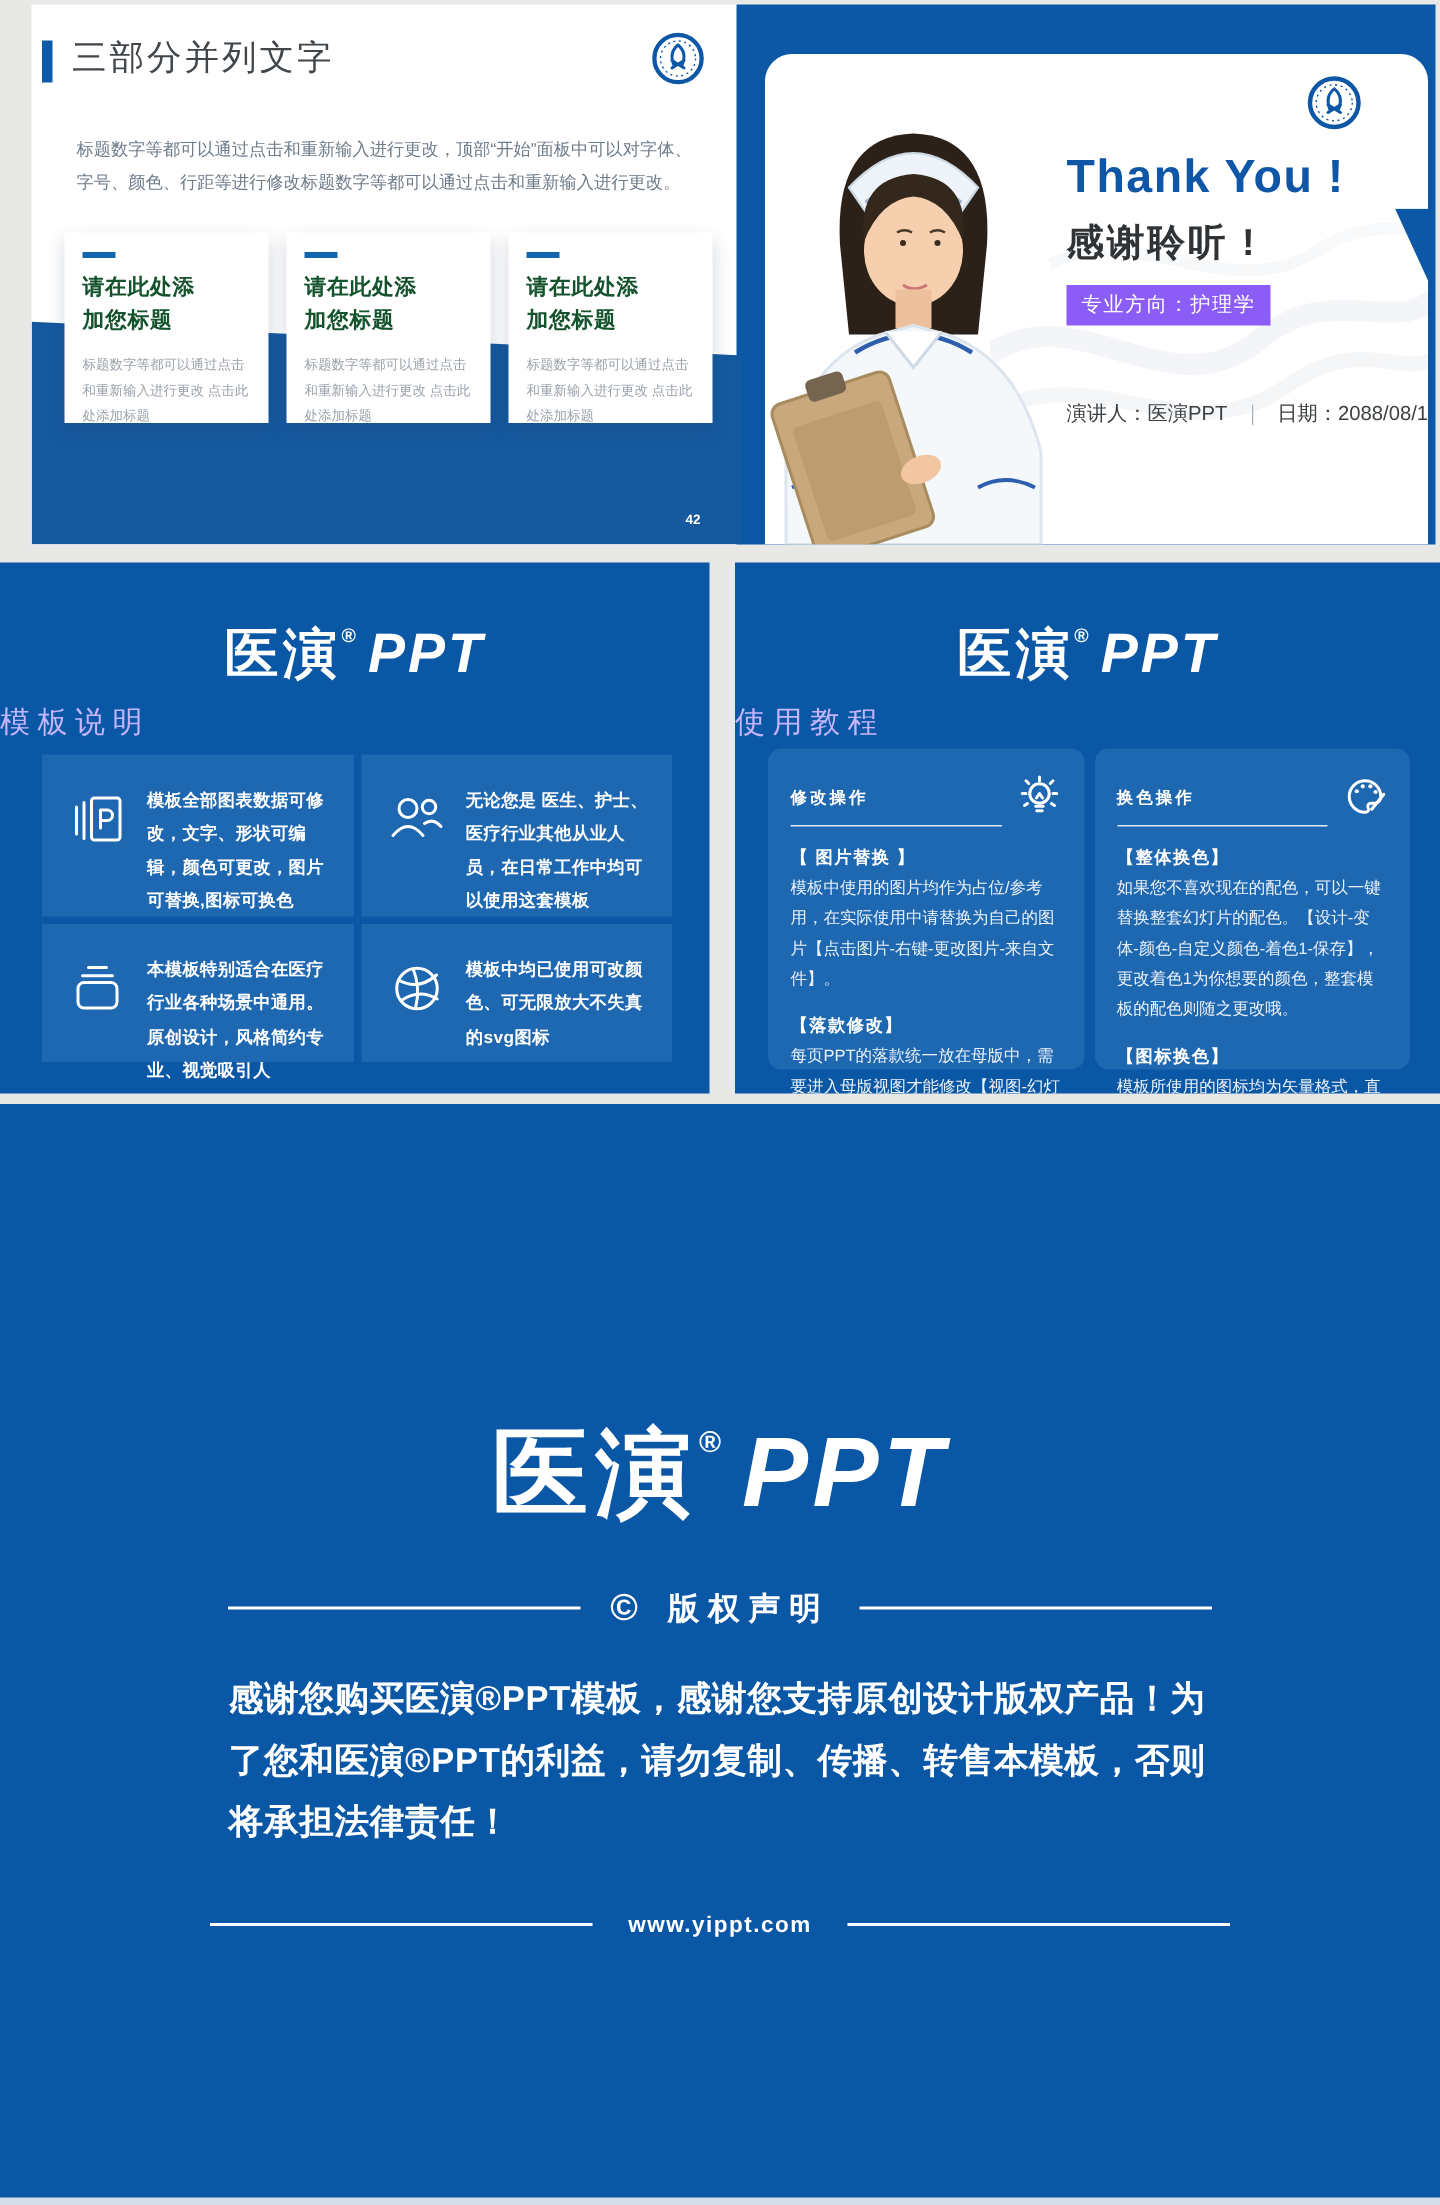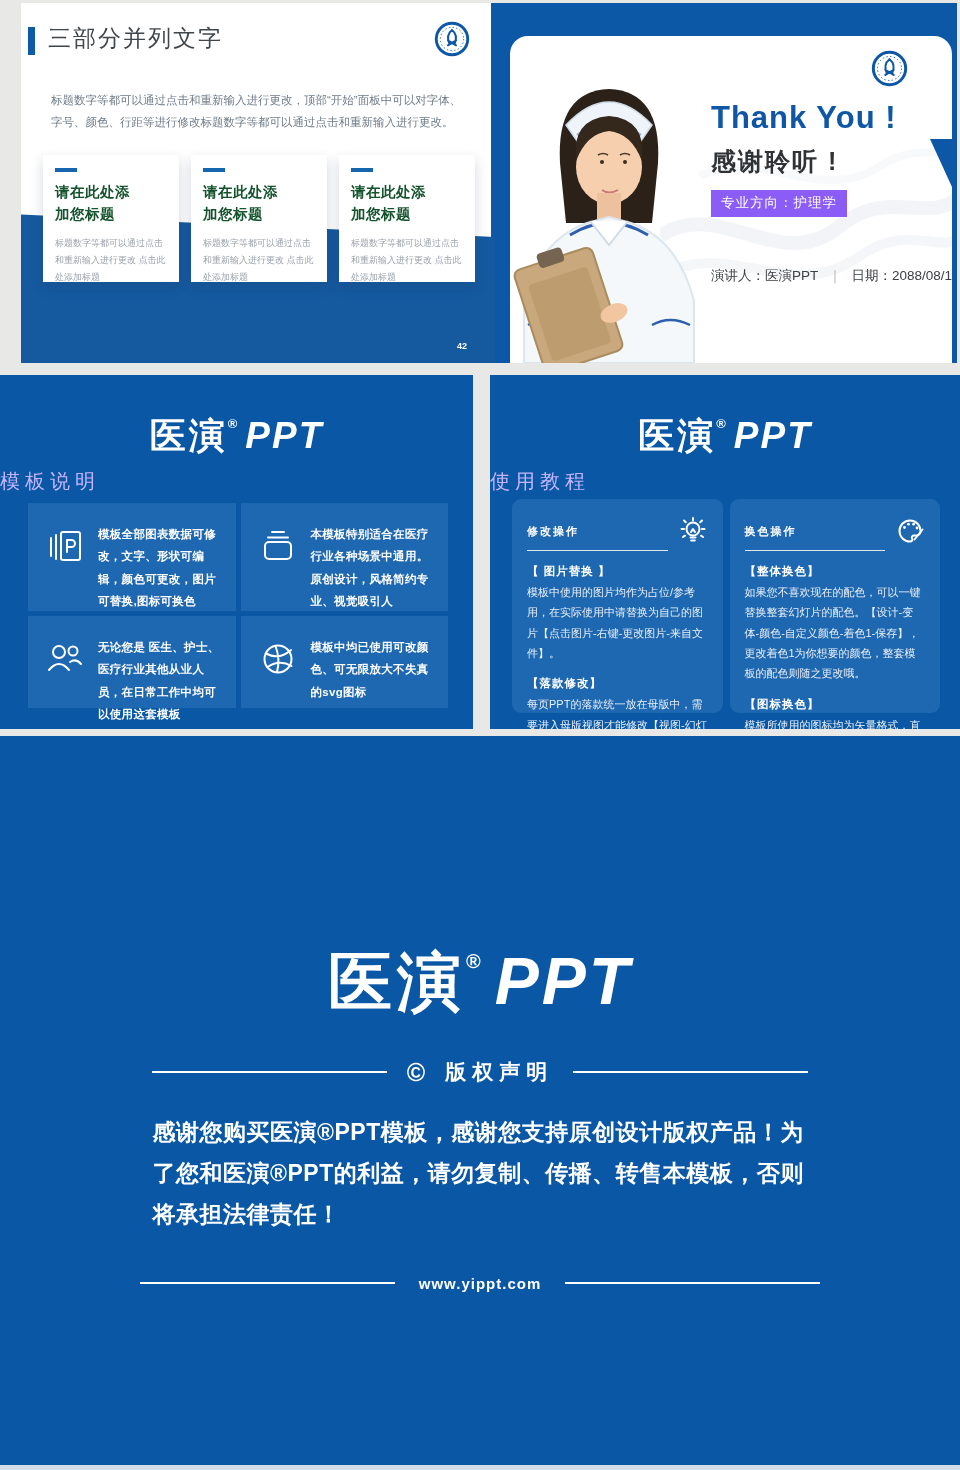--- a/index.html
+++ b/index.html
@@ -180,36 +180,36 @@
           <path class="stroke" d="M6 12 v18 M11 9 v24"></path>
           <rect class="stroke" x="16" y="6" width="19" height="28" rx="2"></rect>
           <path class="stroke" d="M22 14 v12 M22 14 h4.5 a3.5 3.5 0 0 1 0 7 H22"></path>
         </svg>
       </span>
       <p class="spec-text">模板全部图表数据可修改，文字、形状可编辑，颜色可更改，图片可替换,图标可换色</p>
     </div>
     <div class="spec-cell">
       <span class="spec-icon">
         <svg viewBox="0 0 40 40" width="40" height="40">
-          <path class="stroke" d="M14 6 h12 M10 11.5 h20"></path>
-          <rect class="stroke" x="7" y="16" width="26" height="17" rx="4"></rect>
-        </svg>
-      </span>
-      <p class="spec-text">本模板特别适合在医疗行业各种场景中通用。原创设计，风格简约专业、视觉吸引人</p>
-    </div>
-    <div class="spec-cell">
-      <span class="spec-icon">
-        <svg viewBox="0 0 40 40" width="40" height="40">
           <circle class="stroke" cx="14" cy="13" r="6"></circle>
           <path class="stroke" d="M4 31 q10 -12 20 0"></path>
           <circle class="stroke" cx="28" cy="12" r="4.5"></circle>
           <path class="stroke" d="M25 23 q6 -4 11 2"></path>
         </svg>
       </span>
       <p class="spec-text">无论您是 医生、护士、医疗行业其他从业人员，在日常工作中均可以使用这套模板</p>
+    </div>
+    <div class="spec-cell">
+      <span class="spec-icon">
+        <svg viewBox="0 0 40 40" width="40" height="40">
+          <path class="stroke" d="M14 6 h12 M10 11.5 h20"></path>
+          <rect class="stroke" x="7" y="16" width="26" height="17" rx="4"></rect>
+        </svg>
+      </span>
+      <p class="spec-text">本模板特别适合在医疗行业各种场景中通用。原创设计，风格简约专业、视觉吸引人</p>
     </div>
     <div class="spec-cell">
       <span class="spec-icon">
         <svg viewBox="0 0 40 40" width="40" height="40">
           <circle class="stroke" cx="20" cy="20" r="13.5"></circle>
           <path class="stroke" d="M8 14.5 q13 7 25 -3.5 M9.5 28 q12 -8 24 -1 M17.5 7 q5 13 1.5 26"></path>
         </svg>
       </span>
       <p class="spec-text">模板中均已使用可改颜色、可无限放大不失真的svg图标</p>
     </div>

